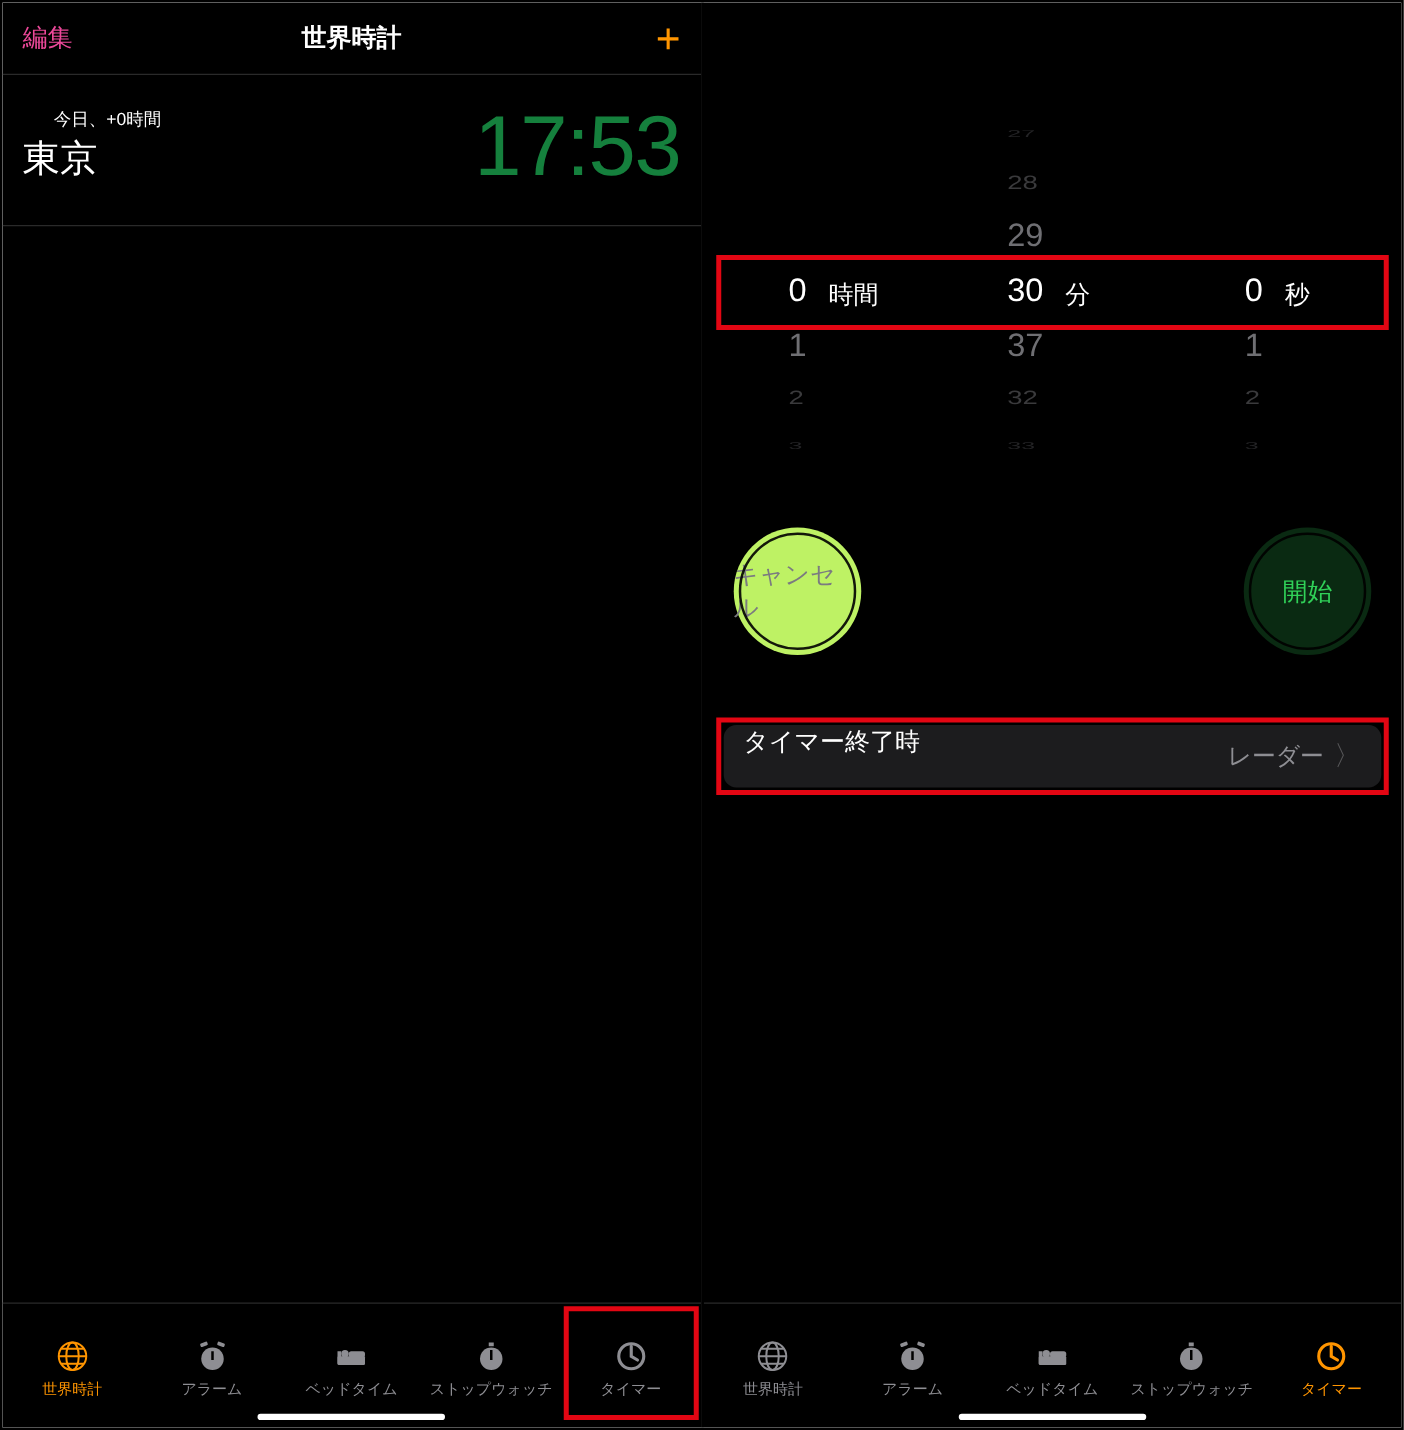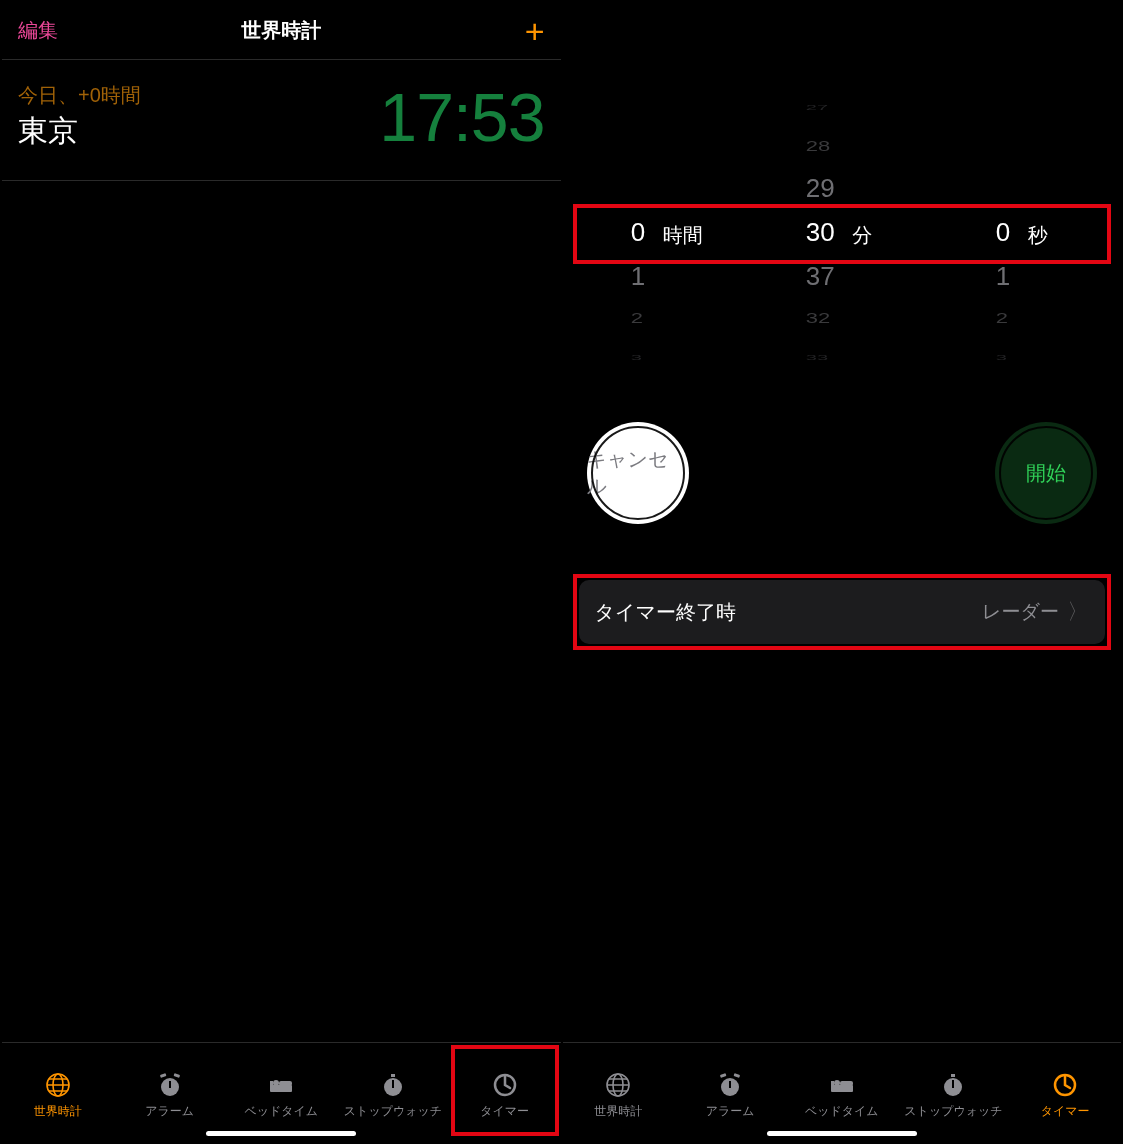--- a/index.html
+++ b/index.html
@@ -51,22 +51,23 @@
     }
     .wc-row {
       display: flex;
       align-items: center;
       justify-content: space-between;
       padding: 18px 16px 24px 16px;
       border-bottom: 1px solid #2a2a2a;
     }
     .wc-left {}
     .wc-relative {
-      color: #a16207;
-      font-size: 20px;
+      color: #ffffff;
+      font-size: 14px;
+      margin-left: 25px;
     }
     .wc-city {
       color: #fff;
       font-size: 30px;
       font-weight: 400;
       margin-top: 2px;
     }
     .wc-time {
       color: #15803d;
       font-size: 68px;
@@ -149,39 +150,38 @@
       position: relative;
     }
     .circ-btn::before {
       content: "";
       position: absolute;
       inset: 4px;
       border-radius: 50%;
       border: 2px solid rgba(0,0,0,0.9);
     }
     .btn-cancel {
-      background: #ffffff;
+      background: #bef264;
       color: #7b7b80;
     }
     .btn-start {
       background: #0a2a12;
       color: #30d158;
     }
     
     .end-row-wrap {
       margin: 50px 10px 0 10px;
       border: 4px solid #e30613;
       padding: 2px;
     }
     .end-row {
       background: #1c1c1e;
       border-radius: 10px;
-      height: 64px;
-      display: flex;
-      align-items: center;
+      height: 50px;
+      display: flex;
       justify-content: space-between;
       padding: 0 16px;
     }
     .end-label { color: #fff; font-size: 20px; }
     .end-value-wrap {
       display: flex;
       align-items: center;
       gap: 8px;
     }
     .end-value { color: #8e8e93; font-size: 19px; }

